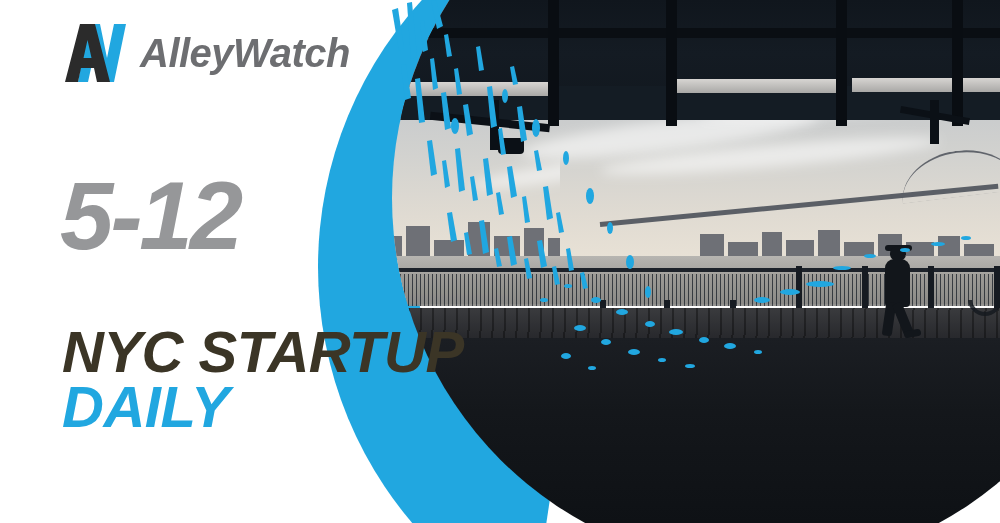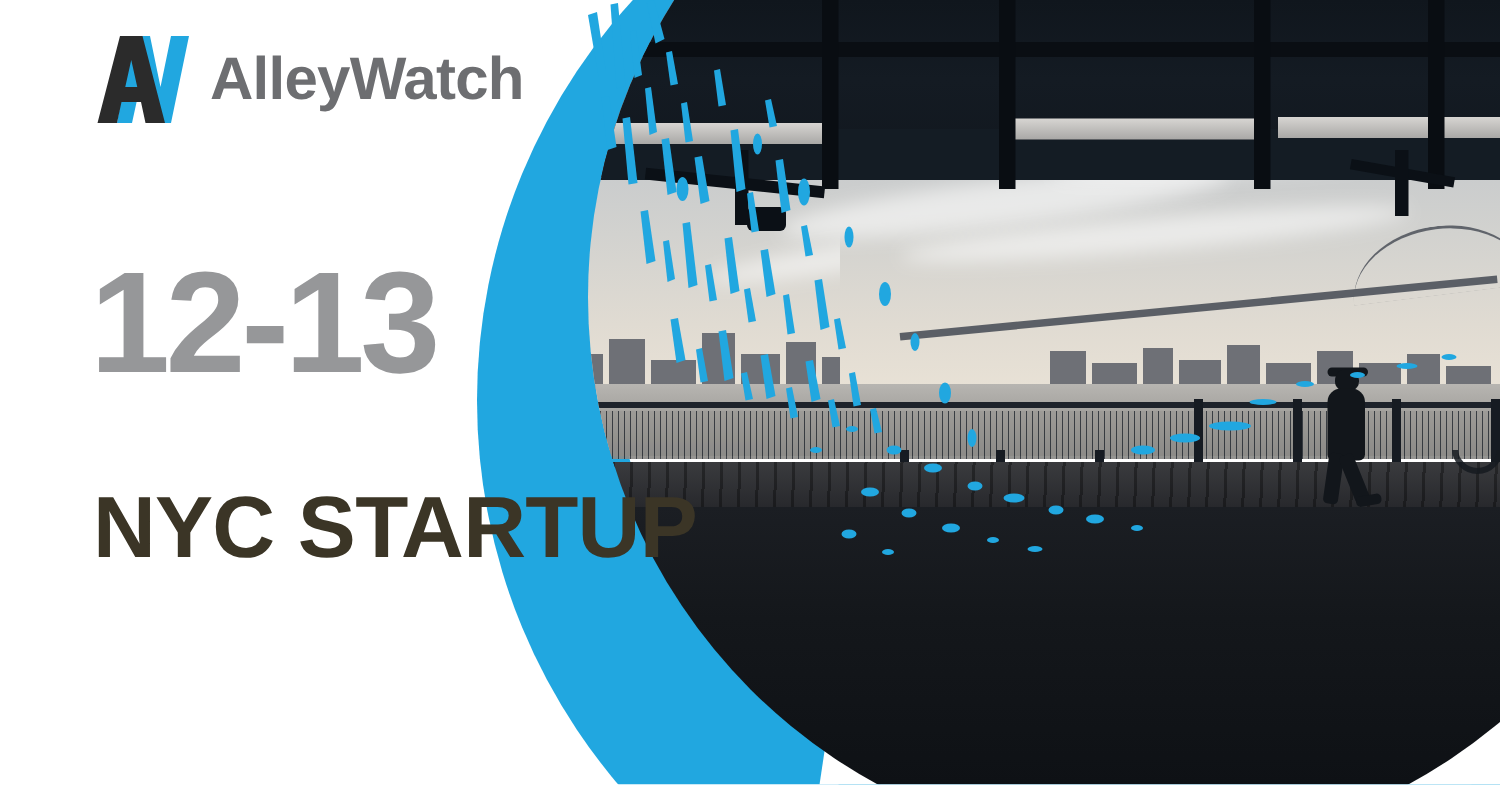--- a/index.html
+++ b/index.html
@@ -10,20 +10,21 @@
   }
   * { box-sizing: border-box; }
 
   .canvas {
     position: relative;
     width: 1000px;
     height: 523px;
     background: #ffffff;
     overflow: hidden;
     font-family: "Liberation Sans", sans-serif;
+    font-style: italic;
   }
 
   
   .photo-stage {
     position: absolute;
     inset: 0;
     overflow: hidden;
   }
 
   
@@ -583,19 +584,20 @@
 
         <path d="M26 2 L38 2 L45 36 L52 2 L64 2 L52 60 L40 60 L33 28 L26 60 L16 60 Z" fill="#21A7E0"></path>
 
         <path d="M18 2 L33 2 L48 60 L35 60 L32 46 L19 46 L16 60 L3 60 Z
                  M21.5 36 L29.5 36 L25.5 18 Z" fill="#2b2b2b"></path>
       </svg>
     </div>
     <div class="logo-word">AlleyWatch</div>
   </div>
 
-  <div class="date">12-13</div>
+  <div class="date">5-12</div>
 
   <div class="headline">
     <span class="hl">NYC STARTUP</span>
+    <span class="hl accent">DAILY</span>
   </div>
 
 </div>
 
 </body></html>

